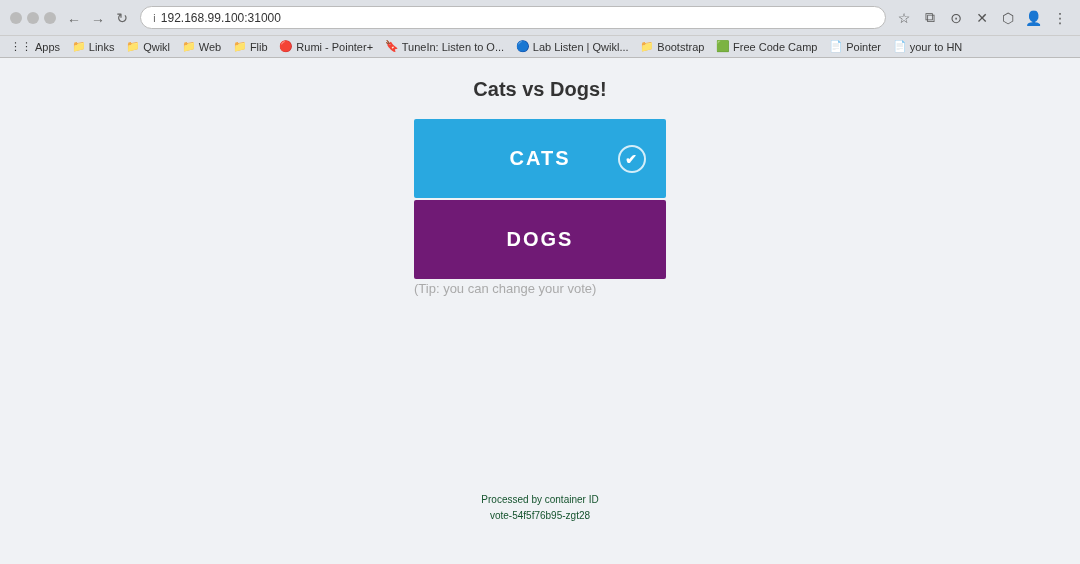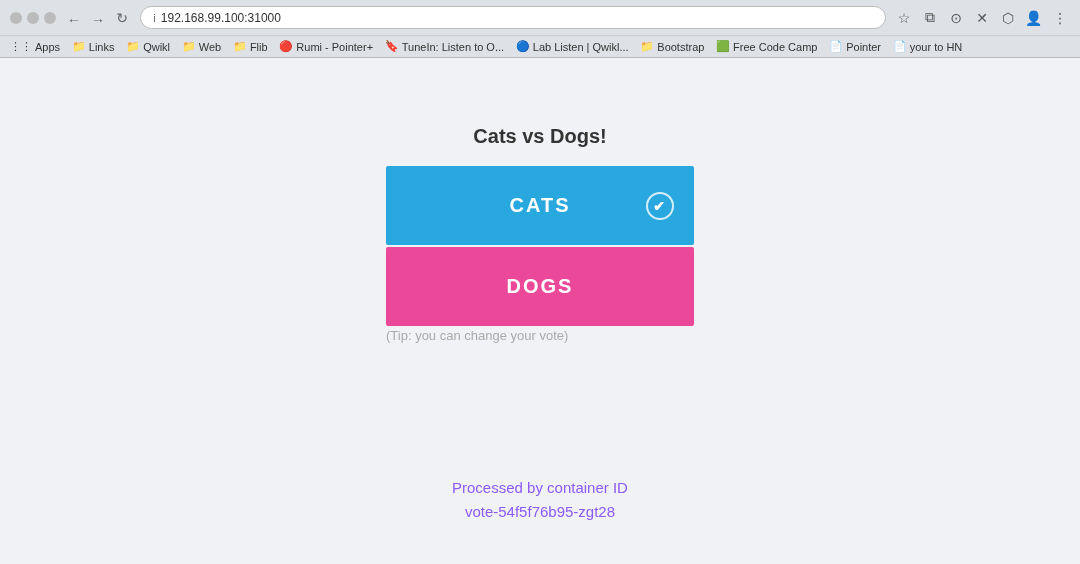--- a/index.html
+++ b/index.html
@@ -120,25 +120,24 @@
       flex-direction: column;
       align-items: center;
       padding-top: 20px;
     }
 
     .page-title {
       font-size: 20px;
       font-weight: bold;
       color: #333;
       margin-bottom: 18px;
-      margin-top: 47px;
     }
 
     .vote-container {
-      width: 308px;
+      width: 252px;
       display: flex;
       flex-direction: column;
       gap: 2px;
     }
 
     .vote-btn {
       display: flex;
       align-items: center;
       justify-content: center;
       padding: 28px 20px;
@@ -150,21 +149,21 @@
       border: none;
       position: relative;
       border-radius: 2px;
     }
 
     .vote-btn-cats {
       background: #29a8e0;
     }
 
     .vote-btn-dogs {
-      background: #ec4899;
+      background: #701a75;
     }
 
     .vote-checkmark {
       position: absolute;
       right: 20px;
       width: 28px;
       height: 28px;
       border-radius: 50%;
       border: 2px solid rgba(255,255,255,0.8);
       display: flex;
@@ -179,22 +178,22 @@
       text-align: left;
     }
 
     .footer-container {
       margin-top: auto;
       padding: 30px 0 40px;
       text-align: center;
     }
 
     .footer-text {
-      color: #8b5cf6;
-      font-size: 15px;
+      color: #14532d;
+      font-size: 10px;
       line-height: 1.6;
     }
   </style>
 </head>
 <body>
 
 <div class="browser-chrome">
   <div class="browser-toolbar">
     <div class="browser-dots">
       <div class="browser-dot"></div>

